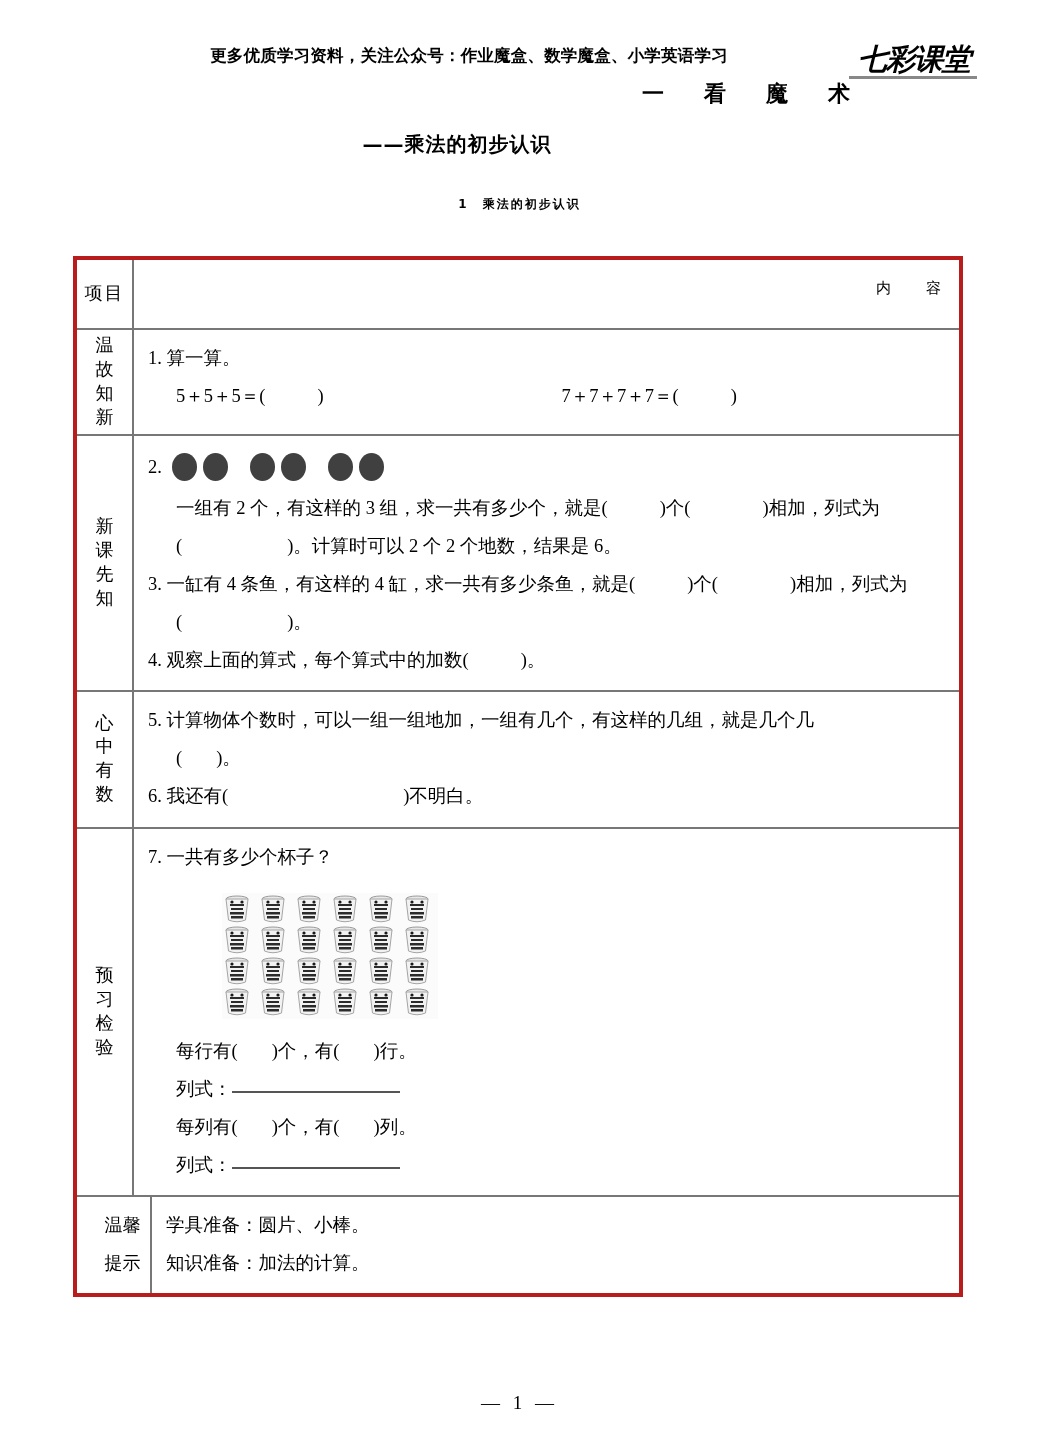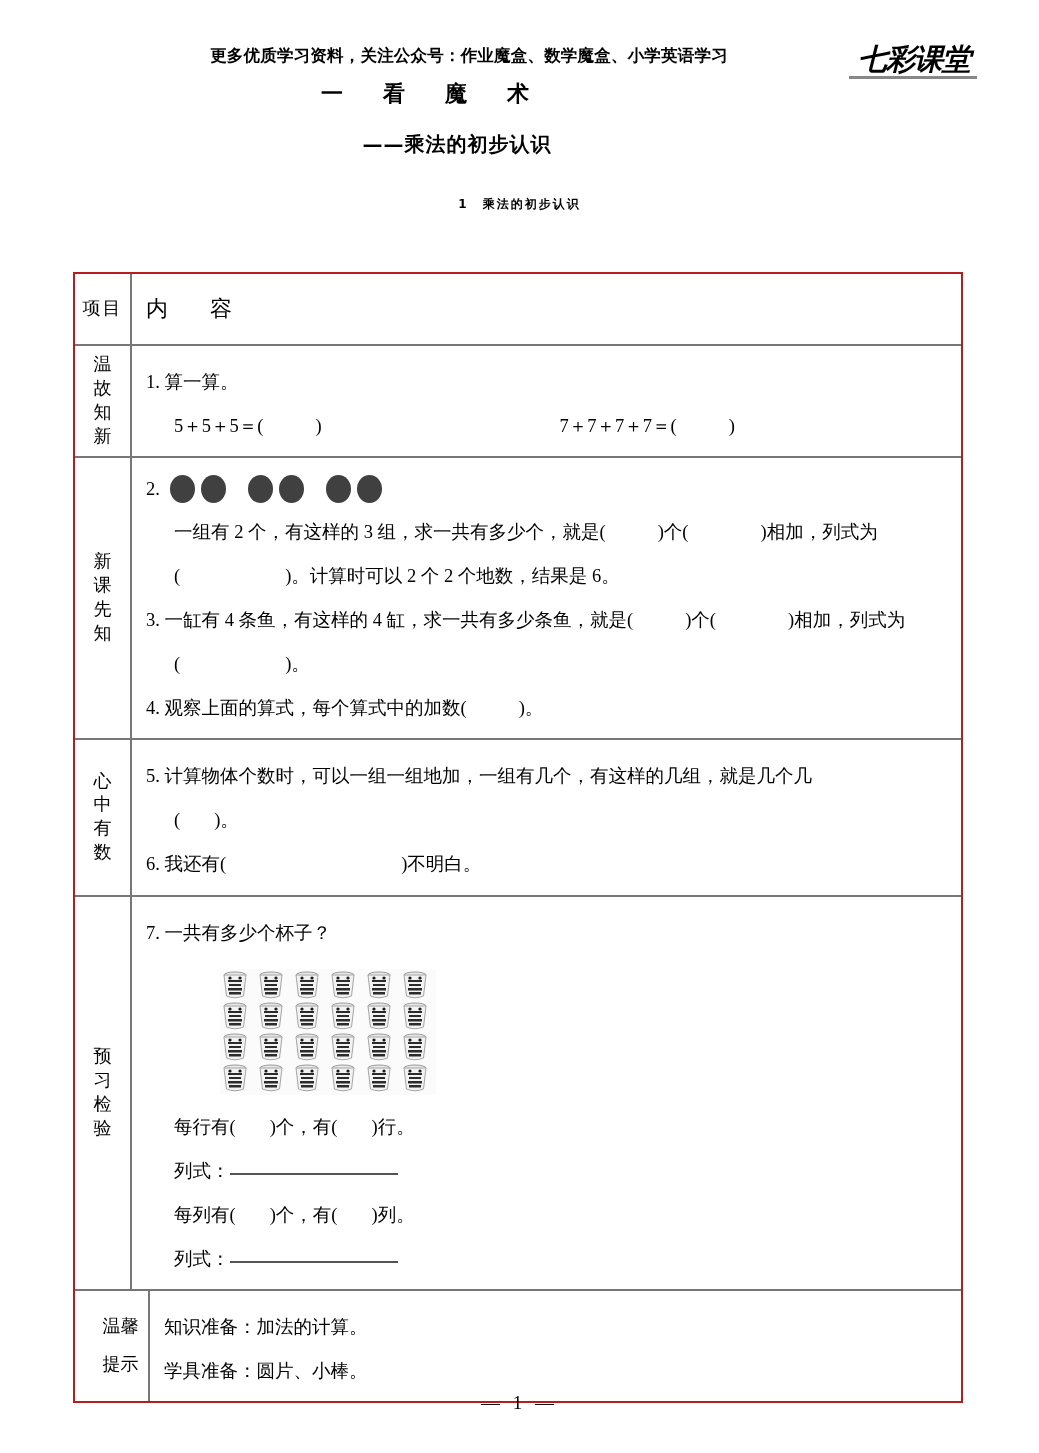--- a/index.html
+++ b/index.html
@@ -51,21 +51,21 @@
     height: 3px;
     background: #888888;
     width: 128px;
   }
 
   .unit-title {
     position: absolute;
     top: 79px;
     left: 0;
     width: 1039px;
-    text-align: center;
+    text-align: right;
     font-family: "DejaVu Sans", "Liberation Sans", sans-serif;
     font-weight: bold;
     font-size: 22px;
     letter-spacing: 9px;
     padding-right: 180px;
     box-sizing: border-box;
   }
   .unit-sub {
     position: absolute;
     top: 131px;
@@ -86,23 +86,23 @@
     font-family: "DejaVu Sans", "Liberation Sans", sans-serif;
     font-weight: bold;
     font-size: 12px;
     letter-spacing: 2px;
   }
 
   
   .sheet {
     position: absolute;
     left: 73px;
-    top: 272px;
+    top: 256px;
     width: 890px;
-    border: 2px solid #b91c1c;
+    border: 4px solid #b91c1c;
     box-sizing: border-box;
   }
   .row {
     display: flex;
     border-bottom: 2px solid #777777;
     box-sizing: border-box;
   }
   .row:last-child { border-bottom: none; padding-left: 18px; }
 
   .cat {
@@ -123,28 +123,28 @@
     flex: 1 1 auto;
     box-sizing: border-box;
     padding: 10px 8px 10px 14px;
     font-size: 18.5px;
     line-height: 1.95;
   }
 
   
   .row-head .cat { font-size: 18px; flex-direction: row; letter-spacing: 2px; }
   .row-head .body {
-    text-align: left;
-    font-size: 22px;
+    text-align: right;
+    font-size: 15px;
     letter-spacing: 10px;
     padding-top: 14px;
-    padding-bottom: 13px;
-  }
-
-  .ln { margin: 8px 0 2px 0; white-space: nowrap; }
+    padding-bottom: 25px;
+  }
+
+  .ln { margin: 0 0 2px 0; white-space: nowrap; }
   .indent { padding-left: 28px; }
   .blank-sm { display: inline-block; width: 34px; }
   .blank-md { display: inline-block; width: 52px; }
   .blank-lg { display: inline-block; width: 72px; }
   .blank-xl { display: inline-block; width: 175px; }
   .gap-col { display: inline-block; width: 150px; }
 
   .rule {
     display: inline-block;
     width: 168px;
@@ -586,20 +586,20 @@
       <p class="ln indent"><span>列式：</span><span class="rule"></span></p>
     </div>
   </div>
 
   <div class="row">
     <div class="cat" style="line-height:2.1">
       <span>温馨</span>
       <span>提示</span>
     </div>
     <div class="body">
+      <p class="ln">学具准备：圆片、小棒。</p>
       <p class="ln">知识准备：加法的计算。</p>
-      <p class="ln">学具准备：圆片、小棒。</p>
     </div>
   </div>
 
 </div>
 
 <div class="page-no">— 1 —</div>
 
 </body></html>

